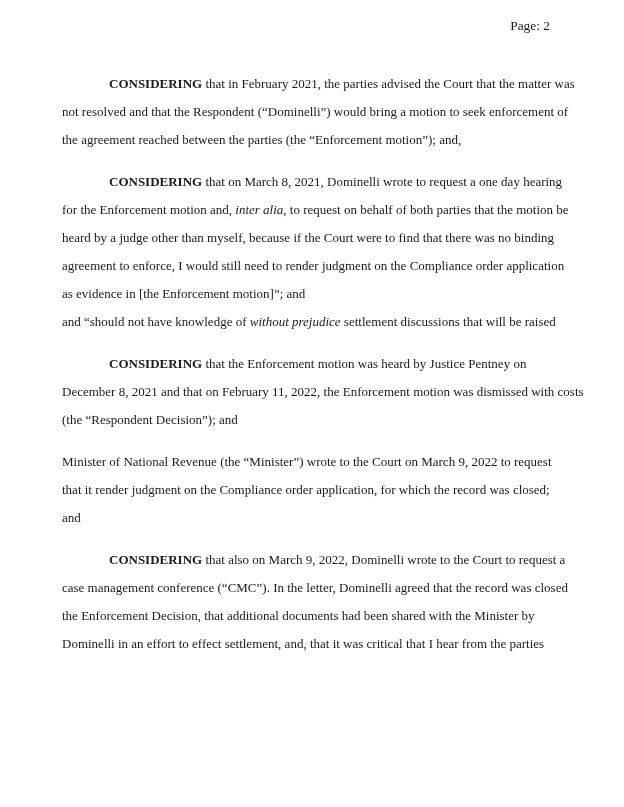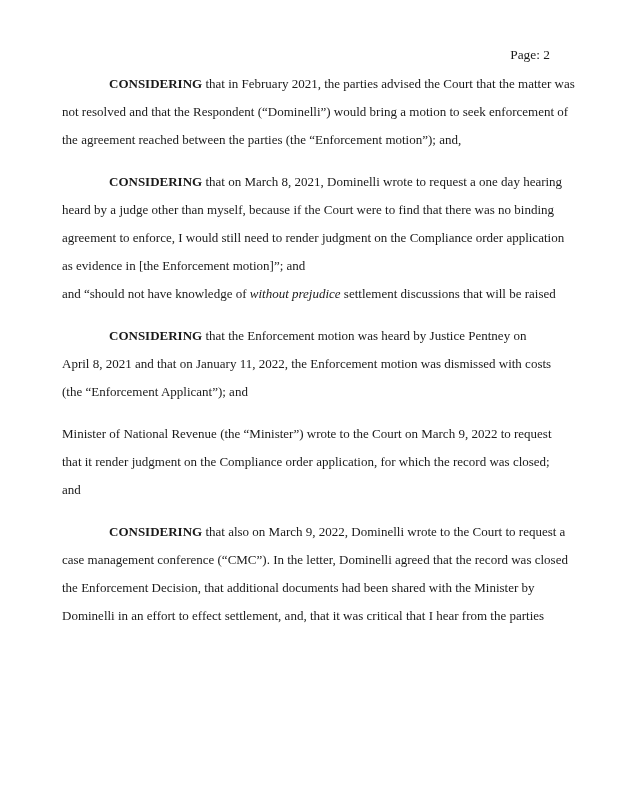--- a/index.html
+++ b/index.html
@@ -11,21 +11,21 @@
     position: relative;
     width: 624px;
     height: 807px;
     background: #ffffff;
     font-family: "Liberation Serif", "DejaVu Serif", serif;
     color: #1a1a1a;
     overflow: hidden;
   }
   .page-header {
     position: absolute;
-    top: 47px;
+    top: 18px;
     right: 74px;
     font-size: 13.4px;
     line-height: 16px;
     white-space: nowrap;
   }
   .content {
     position: absolute;
     top: 70px;
     left: 62px;
     width: 504px;
@@ -52,29 +52,30 @@
 <div class="page">
   <div class="page-header">Page: 2</div>
   <div class="content">
       <p class="para">
         <span class="line first"><span class="b">CONSIDERING</span><span> that in February 2021, the parties advised the Court that the matter was</span></span>
         <span class="line"><span>not resolved and that the Respondent (“Dominelli”) would bring a motion to seek enforcement of</span></span>
         <span class="line"><span>the agreement reached between the parties (the “Enforcement motion”); and,</span></span>
       </p>
       <p class="para">
         <span class="line first"><span class="b">CONSIDERING</span><span> that on March 8, 2021, Dominelli wrote to request a one day hearing</span></span>
+        <span class="line"><span>for the Enforcement motion and, </span><span class="i">inter alia</span><span>, to request on behalf of both parties that the motion be</span></span>
         <span class="line"><span>heard by a judge other than myself, because if the Court were to find that there was no binding</span></span>
         <span class="line"><span>agreement to enforce, I would still need to render judgment on the Compliance order application</span></span>
         <span class="line"><span>as evidence in [the Enforcement motion]”; and</span></span>
         <span class="line"><span>and “should not have knowledge of </span><span class="i">without prejudice</span><span> settlement discussions that will be raised</span></span>
       </p>
       <p class="para">
         <span class="line first"><span class="b">CONSIDERING</span><span> that the Enforcement motion was heard by Justice Pentney on</span></span>
-        <span class="line"><span>April 8, 2021 and that on January 11, 2022, the Enforcement motion was dismissed with costs</span></span>
-        <span class="line"><span>(the “Enforcement Applicant”); and</span></span>
+        <span class="line"><span>December 8, 2021 and that on February 11, 2022, the Enforcement motion was dismissed with costs</span></span>
+        <span class="line"><span>(the “Respondent Decision”); and</span></span>
       </p>
       <p class="para">
         <span class="line"><span>Minister of National Revenue (the “Minister”) wrote to the Court on March 9, 2022 to request</span></span>
         <span class="line"><span>that it render judgment on the Compliance order application, for which the record was closed;</span></span>
         <span class="line"><span>and</span></span>
       </p>
       <p class="para">
         <span class="line first"><span class="b">CONSIDERING</span><span> that also on March 9, 2022, Dominelli wrote to the Court to request a</span></span>
         <span class="line"><span>case management conference (“CMC”). In the letter, Dominelli agreed that the record was closed</span></span>
         <span class="line"><span>the Enforcement Decision, that additional documents had been shared with the Minister by</span></span>

